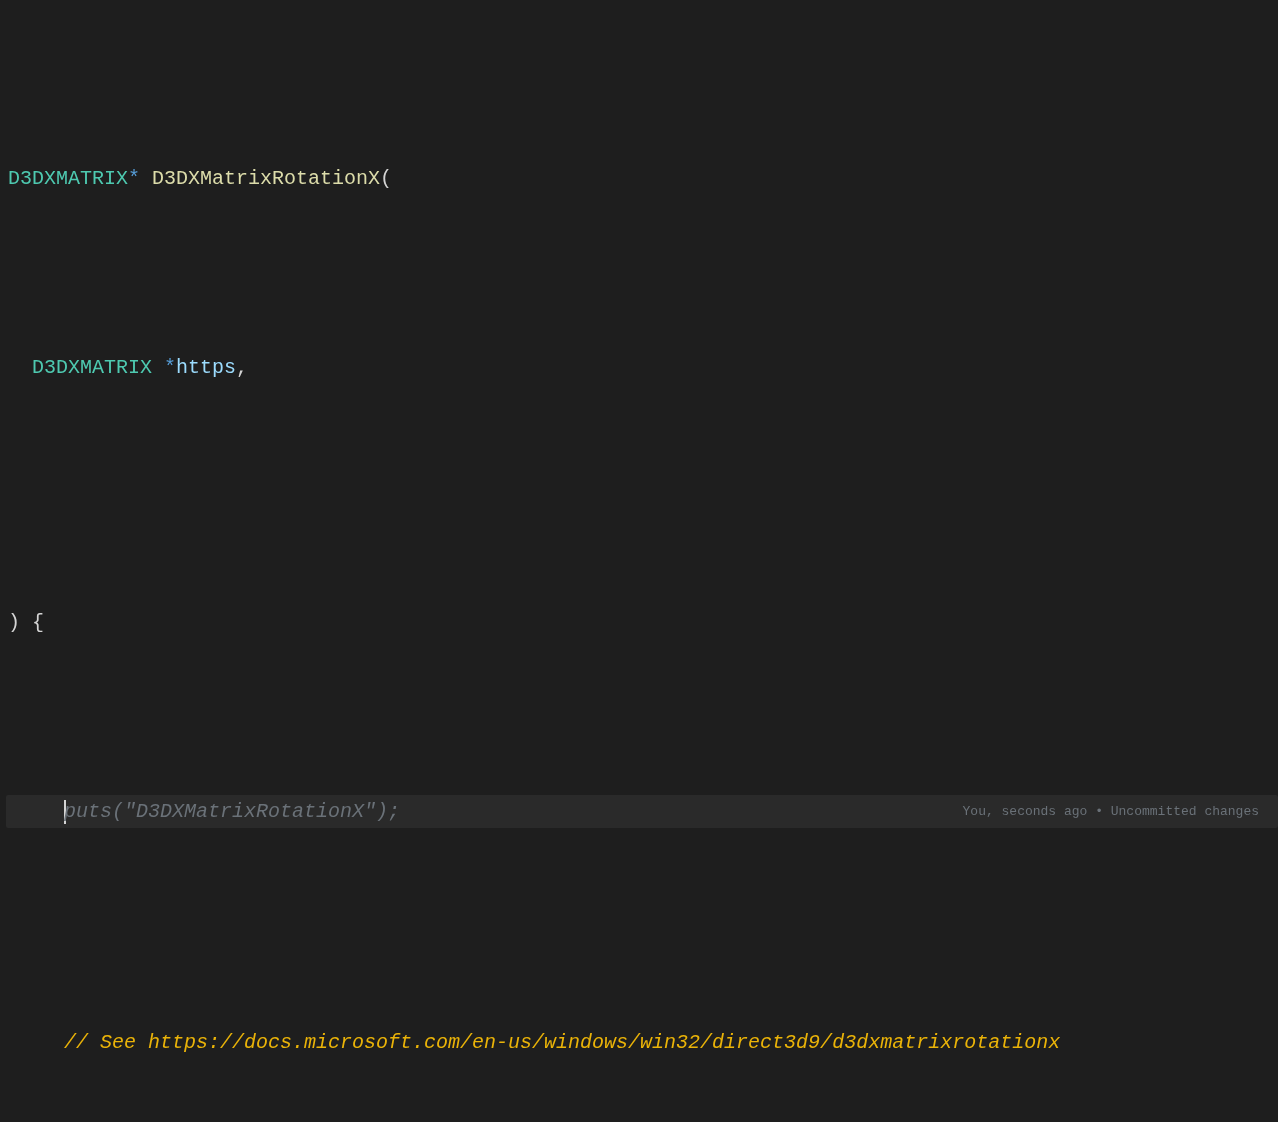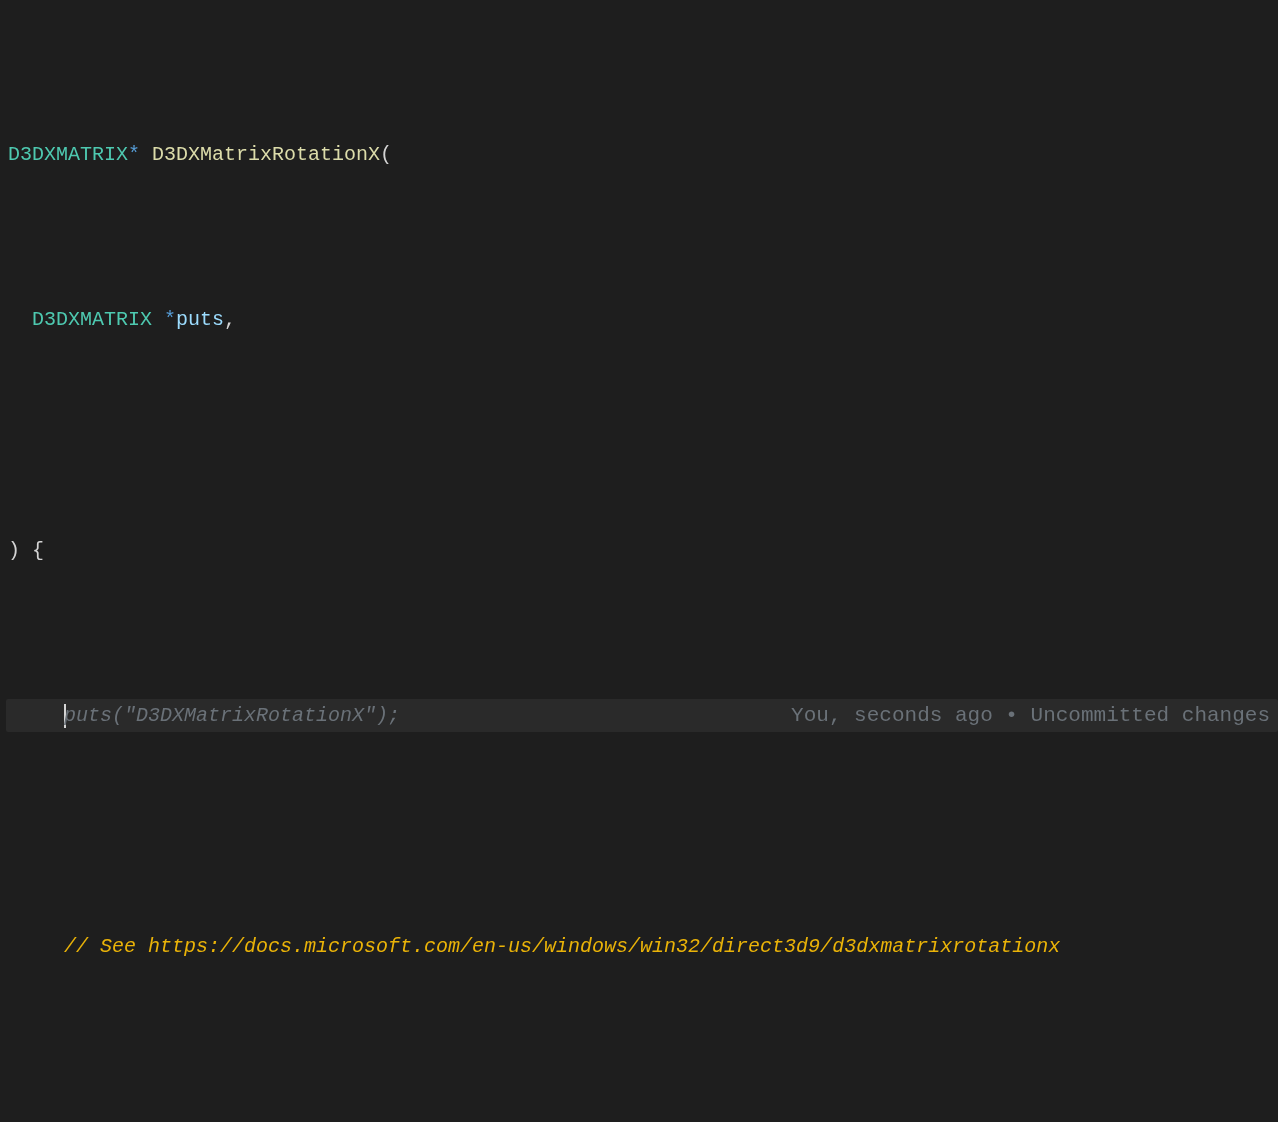--- a/index.html
+++ b/index.html
@@ -15,20 +15,21 @@
     font-style: italic;
   }
   .editor {
     padding-top: 6px;
     padding-left: 8px;
     white-space: pre;
   }
   .line {
     white-space: pre;
     font-style: normal;
+    margin-top: 24px;
   }
   .comment-line {
     white-space: pre;
     color: #eab308;
   }
   .highlight-line {
     background: #2a2a2a;
     border-radius: 2px;
     margin-left: -2px;
     padding-left: 2px;
@@ -44,36 +45,36 @@
     margin-left: 0px;
     margin-right: -2px;
   }
   .type     { color: #4ec9b0; }
   .func     { color: #dcdcaa; }
   .star     { color: #569cd6; }
   .param    { color: #9cdcfe; }
   .paren    { color: #d4d4d4; }
   .brace    { color: #d4d4d4; }
   .ghost    { color: #6a7178; font-style: italic; }
-  .blame    { color: #6a7178; font-style: normal; margin-left: auto; padding-right: 8px; font-size: 21px; }
+  .blame    { color: #6a7178; font-style: normal; margin-left: auto; padding-right: 19px; font-size: 13px; }
   .indent0 { padding-left: 0px; }
   .indent1 { padding-left: 24px; }
   .indent2 { padding-left: 56px; }
   .hl-inner { flex: 0 0 auto; }
 </style>
 </head>
 <body>
 
 <div class="editor">
 
   
   <div class="line indent0"><span class="type">D3DXMATRIX</span><span class="star">*</span><span> </span><span class="func">D3DXMatrixRotationX</span><span class="paren">(</span></div>
 
   
-  <div class="line indent1"><span class="type">D3DXMATRIX </span><span class="star">*</span><span class="param">puts</span><span>,</span></div>
+  <div class="line indent1"><span class="type">D3DXMATRIX </span><span class="star">*</span><span class="param">https</span><span>,</span></div>
 
   
 
   
   <div class="line indent0"><span class="brace">) {</span></div>
 
   
   <div class="line highlight-line">
     <span class="hl-inner indent2"><span class="cursor"></span><span class="ghost">puts("D3DXMatrixRotationX");</span></span>
     <span class="blame">You, seconds ago • Uncommitted changes</span>

